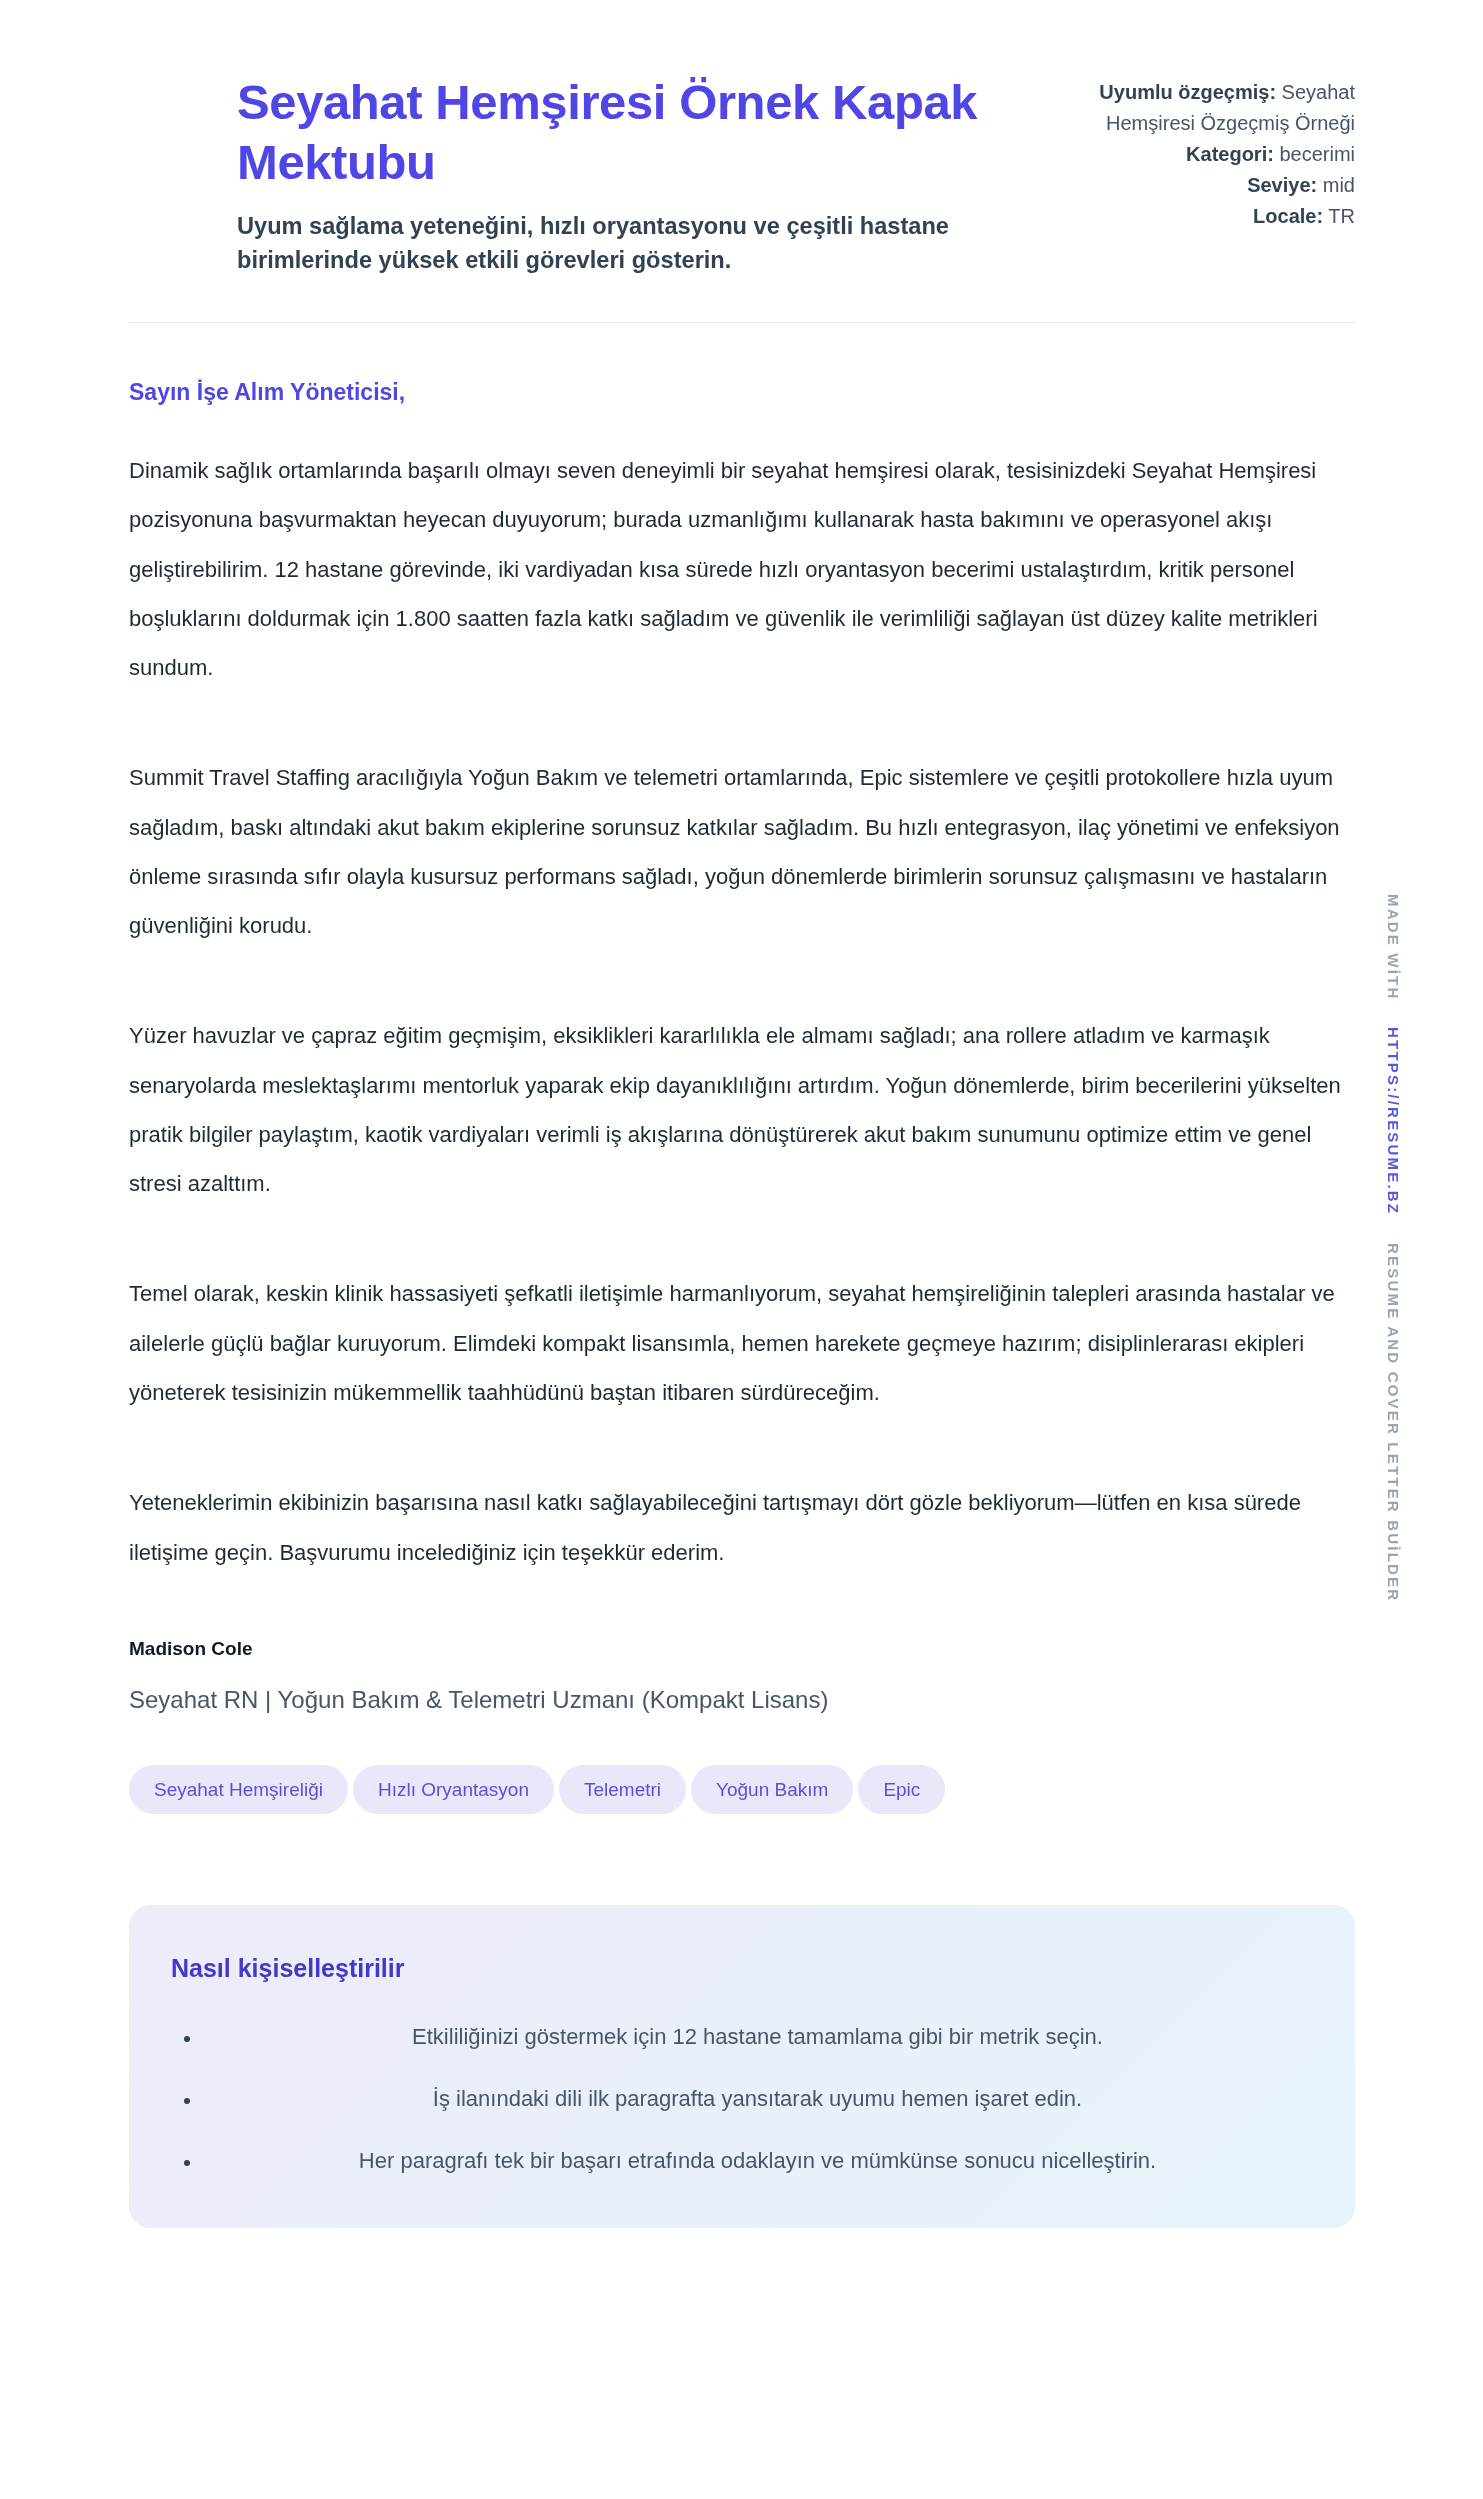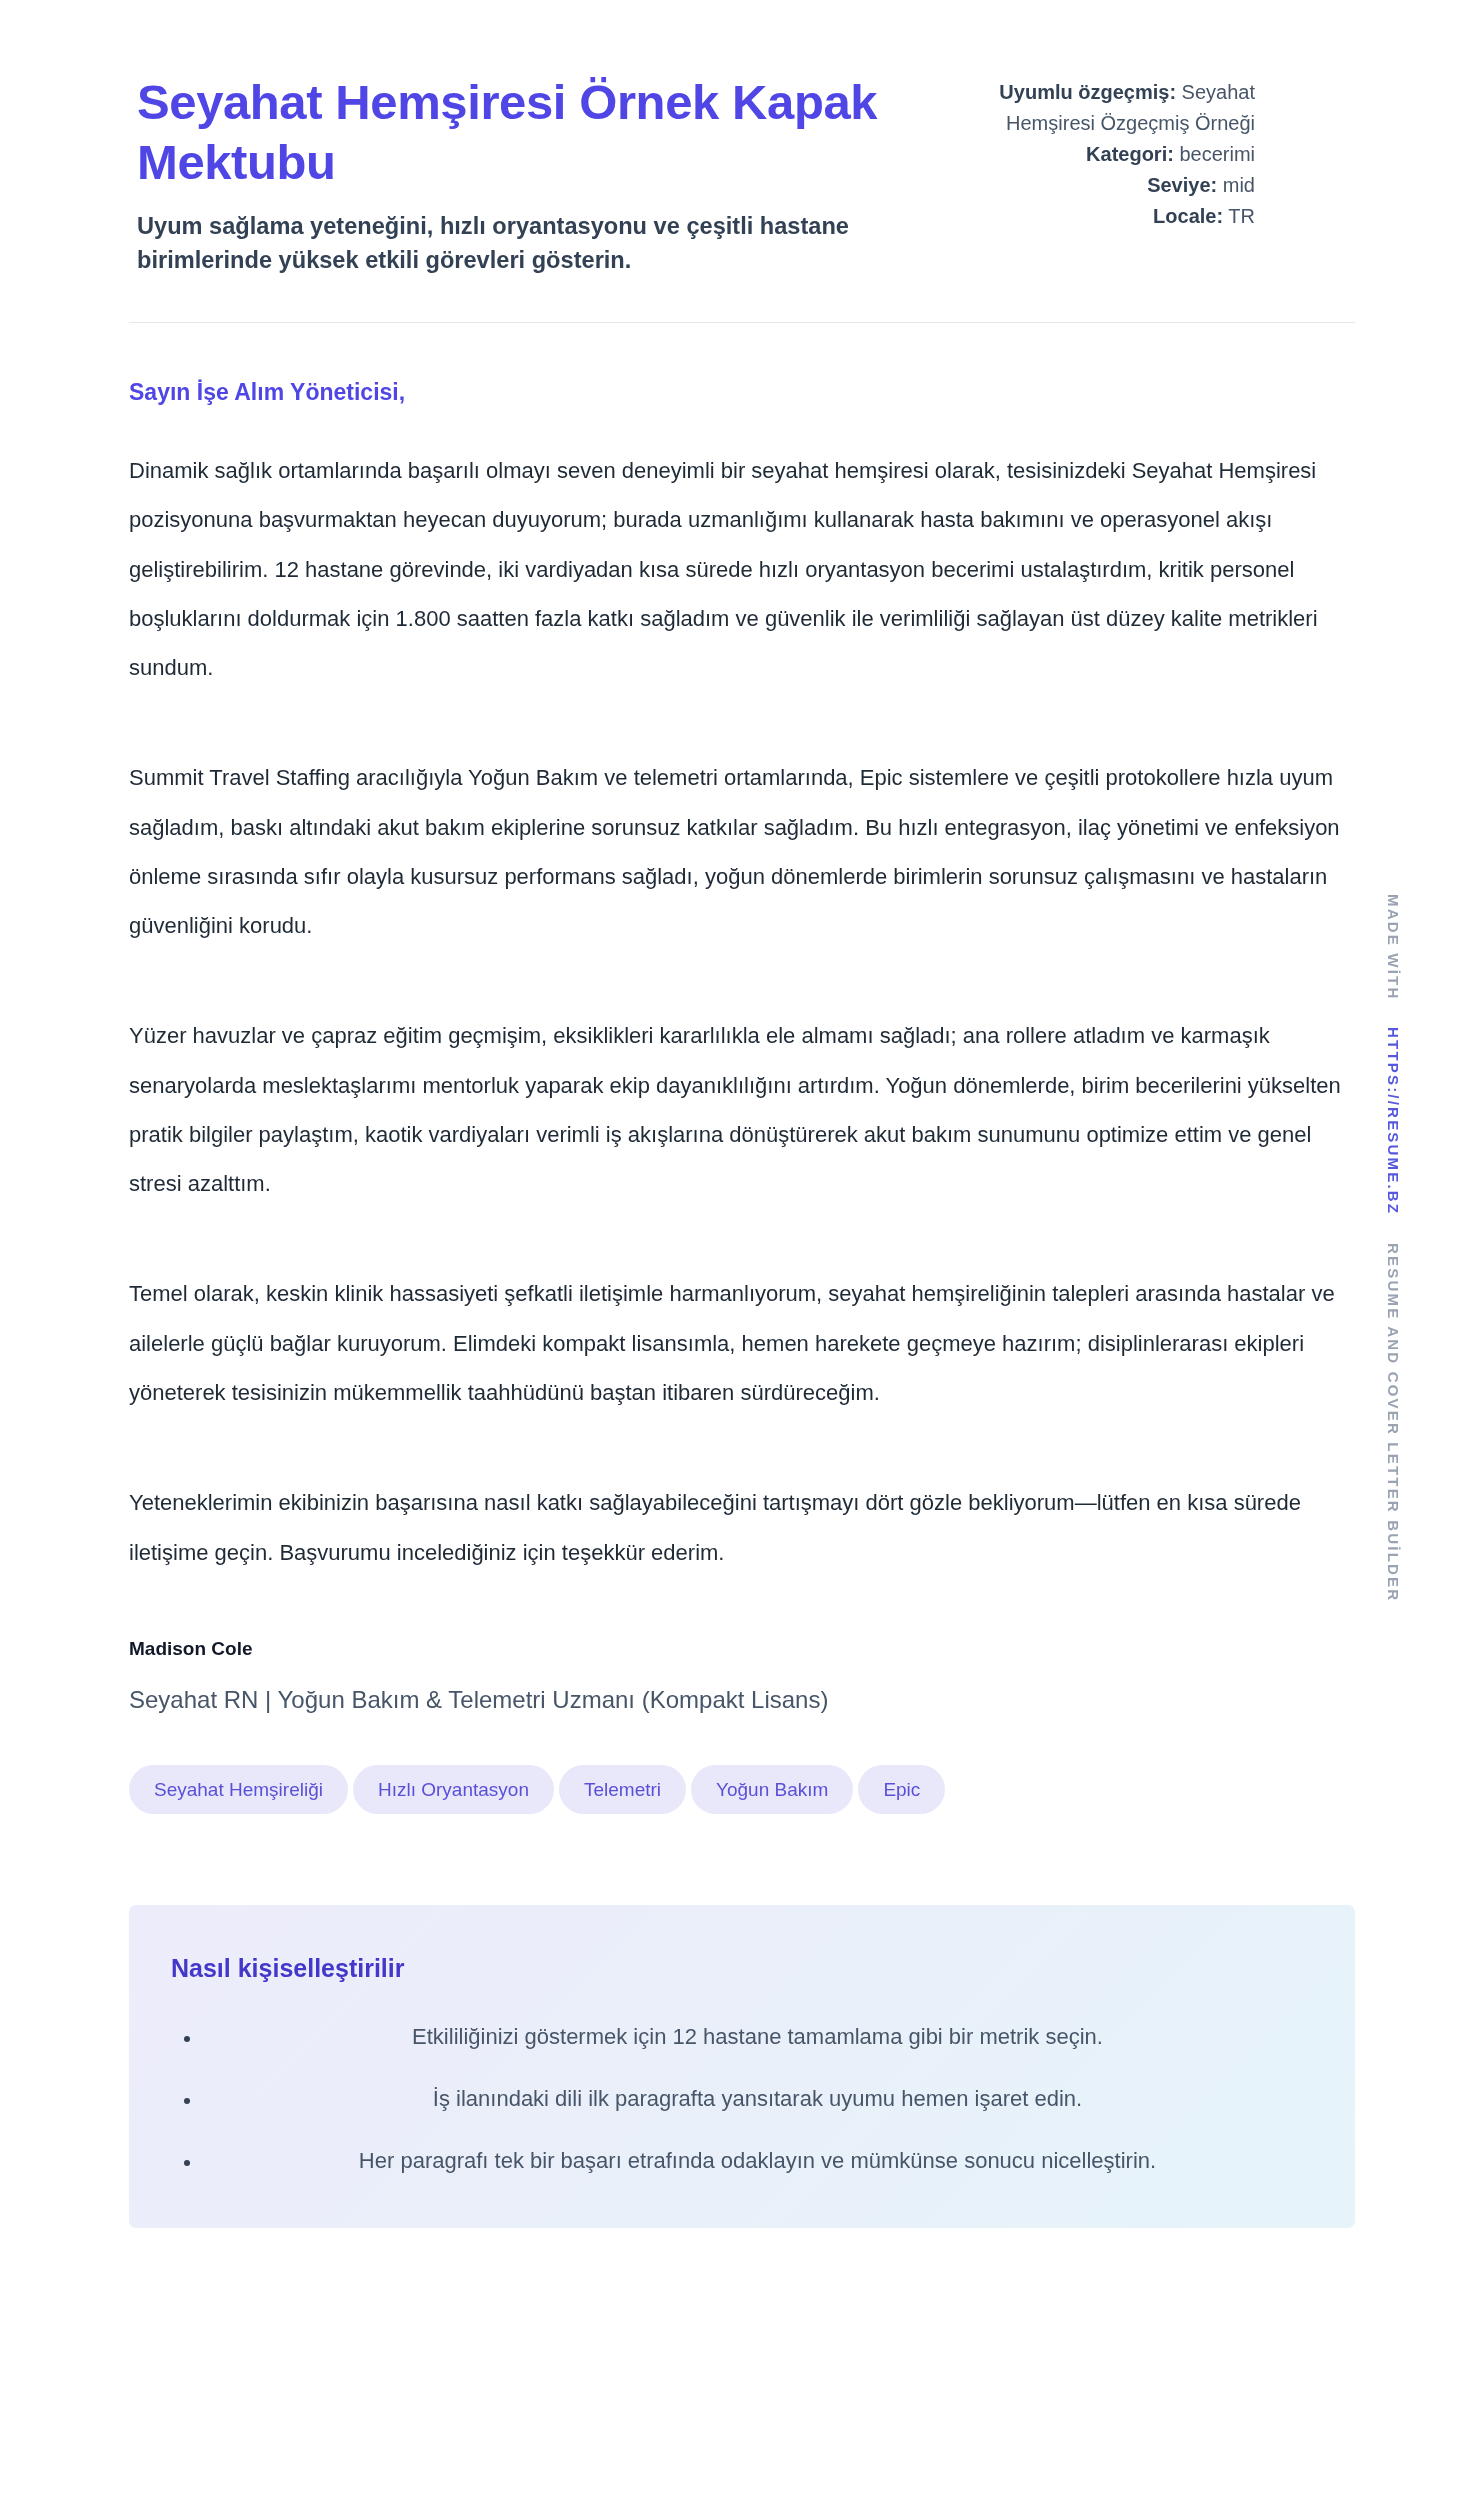--- a/index.html
+++ b/index.html
@@ -4,21 +4,21 @@
 <style>
   html,body{margin:0;padding:0;background:#ffffff;}
   body{
     width:1484px;height:2500px;position:relative;overflow:hidden;
     font-family:"Liberation Sans","DejaVu Sans",sans-serif;
     color:#1f2a37;-webkit-font-smoothing:antialiased;
   }
   .page{padding:73px 129px 0 129px;position:relative;}
 
   
-  .header{display:flex;justify-content:flex-start;align-items:flex-start;margin-left:8px;}
+  .header{display:flex;justify-content:flex-end;align-items:flex-start;margin-left:8px;}
   .header-left{max-width:838px;}
   .page-title{
     margin:0;font-size:49px;line-height:1.22;font-weight:700;
     color:#4f46e5;letter-spacing:-0.4px;max-width:786px;
   }
   .subtitle{
     margin:17.5px 0 0;font-size:23.6px;font-weight:700;color:#334155;
     line-height:1.42;max-width:724px;
   }
   .meta{width:332px;flex-shrink:0;text-align:right;font-size:20px;line-height:1.55;color:#475569;padding-top:3.5px;}
@@ -35,21 +35,21 @@
 
   
   .tags{margin-top:51px;display:flex;flex-wrap:wrap;gap:5px;}
   .tag{
     background:#e9e8fb;color:#5a50d8;font-size:19px;line-height:1;
     padding:15px 25px;border-radius:872px;white-space:nowrap;cursor:default;
   }
 
   
   .tips-card{
-    margin-top:91px;border-radius:7px;
+    margin-top:91px;border-radius:21px;
     background:linear-gradient(135deg,#edecfb 0%,#e9f0f9 55%,#e6f4fa 100%);
     padding:49px 42px 51px;
   }
   .tips-heading{margin:0;font-size:25px;font-weight:700;color:#4338ca;}
   .tips-list{margin:37px 0 0;padding:0 0 0 31px;list-style:disc;}
   .tips-list li{font-size:22px;color:#475569;line-height:1.5;margin:0 0 29px;text-align:center;}
   .tips-list li:last-child{margin-bottom:0;}
   .tips-list li::marker{color:#334155;font-size:19px;}
 
   

